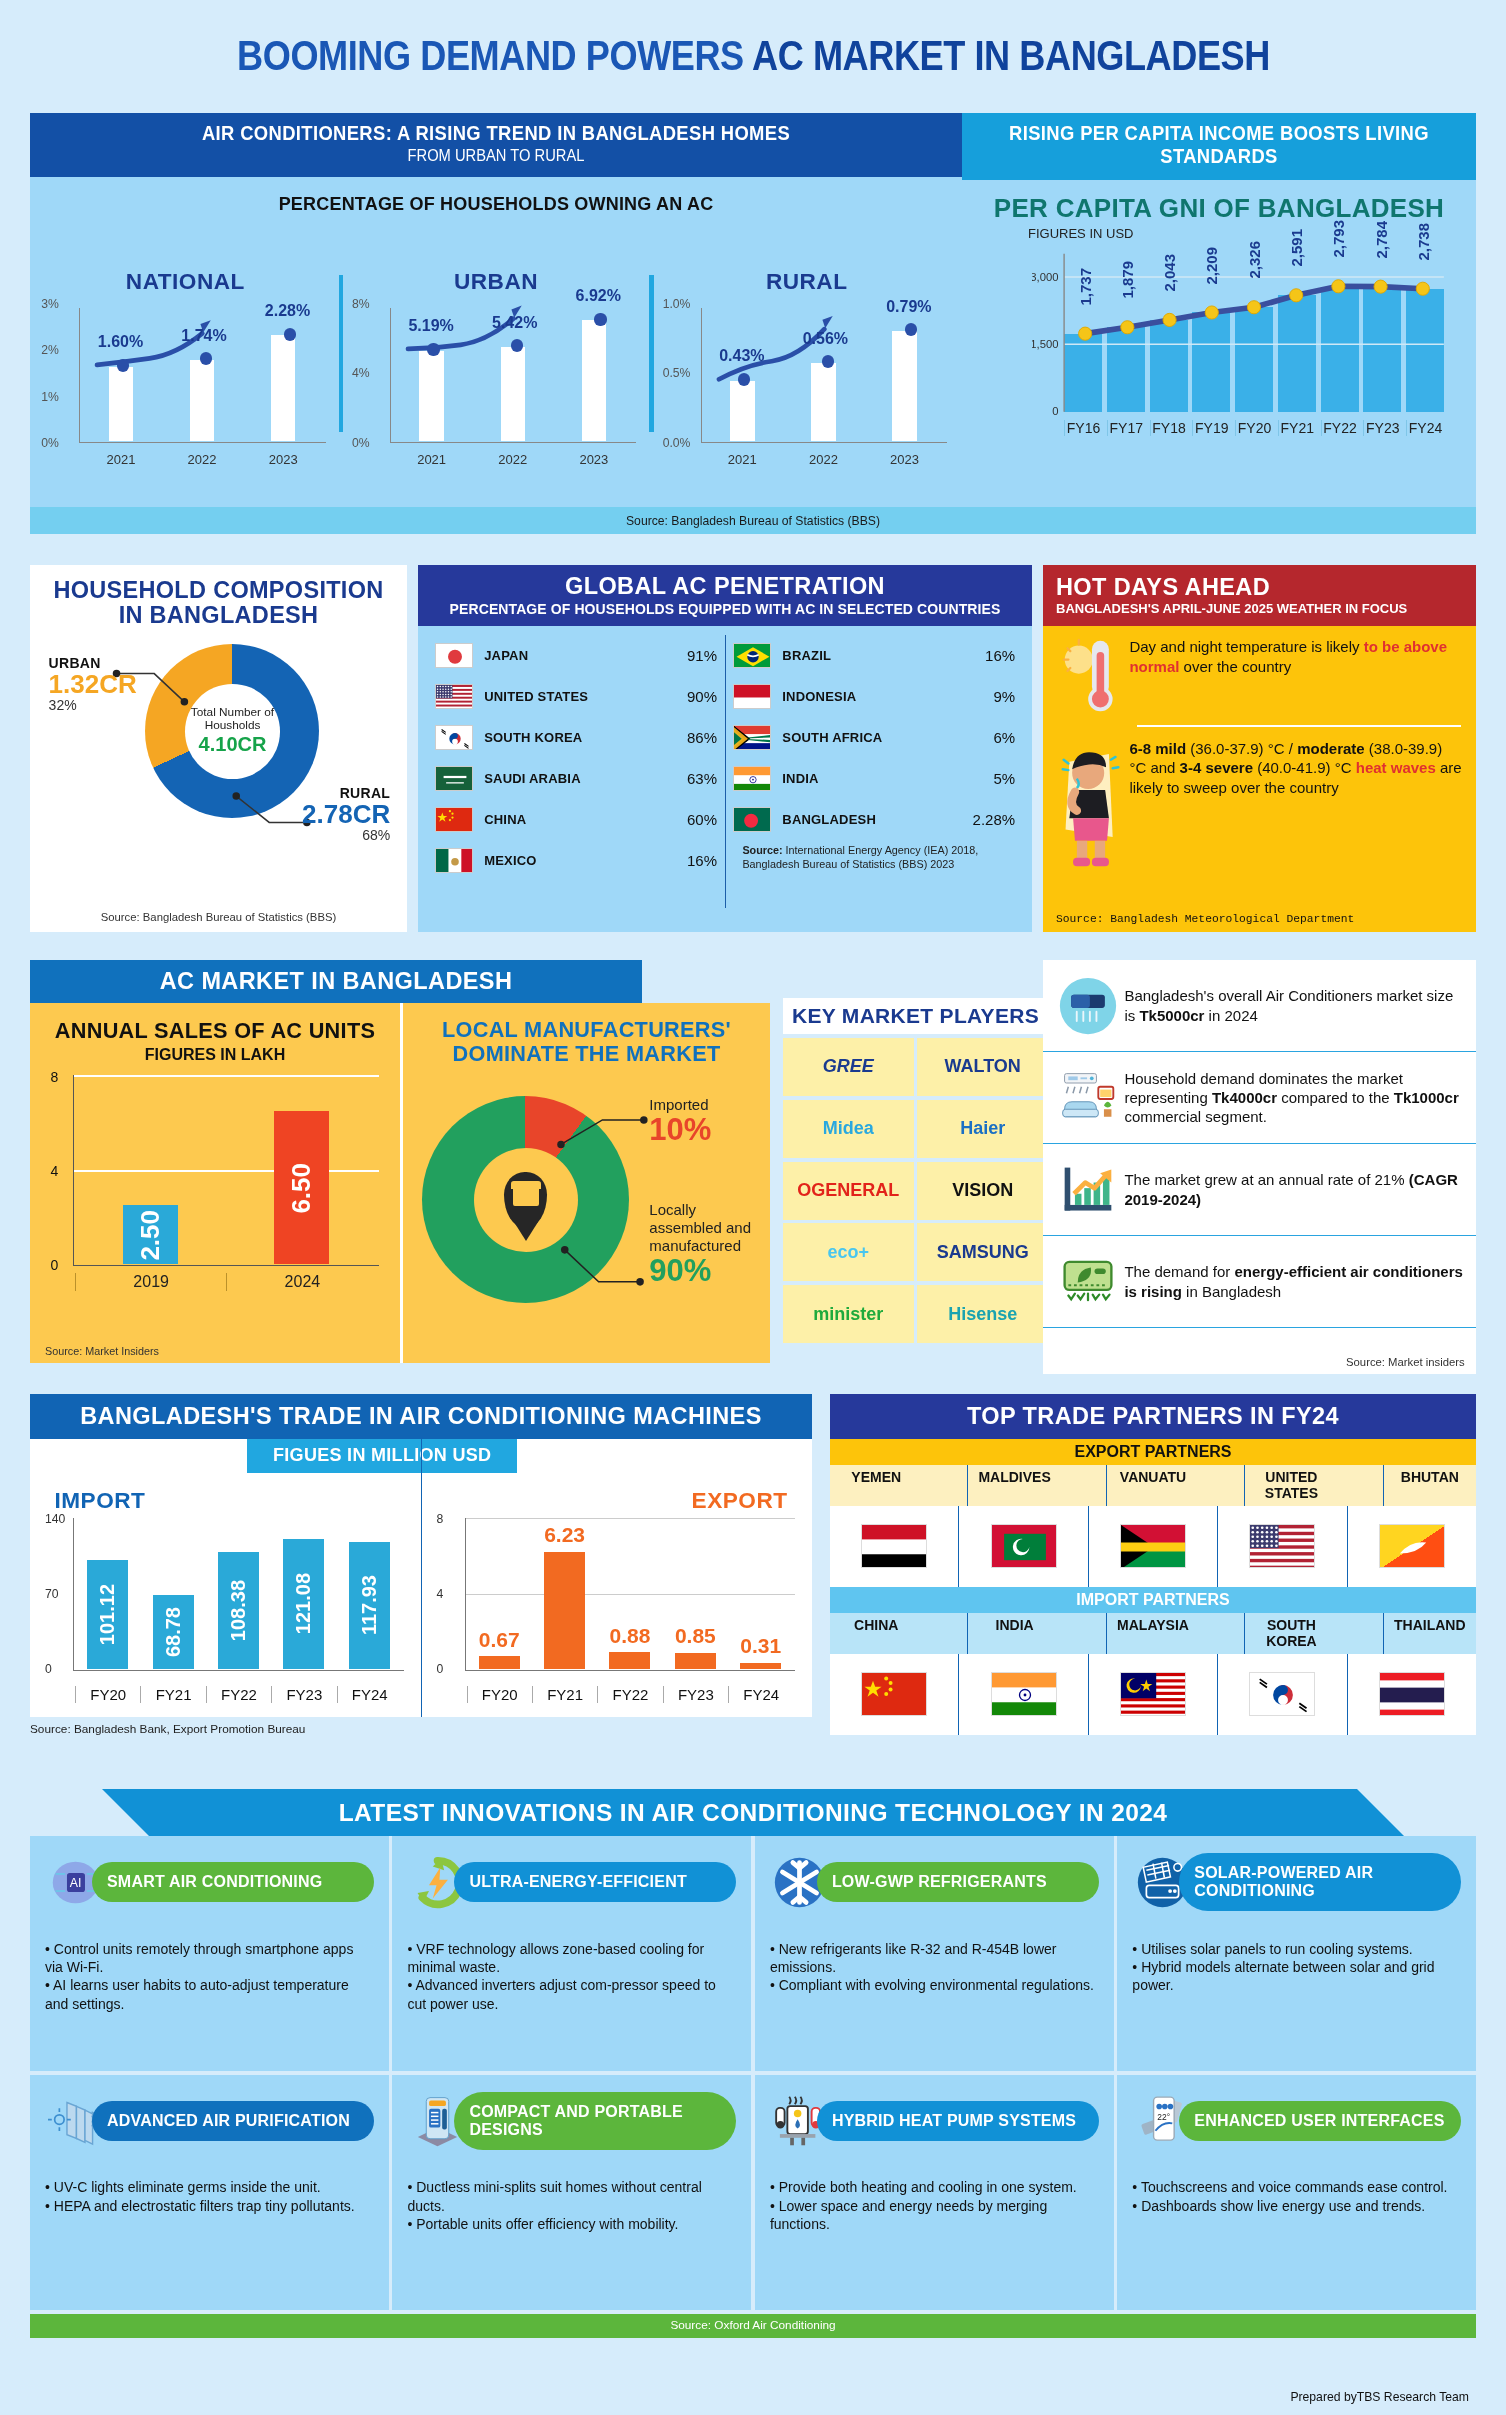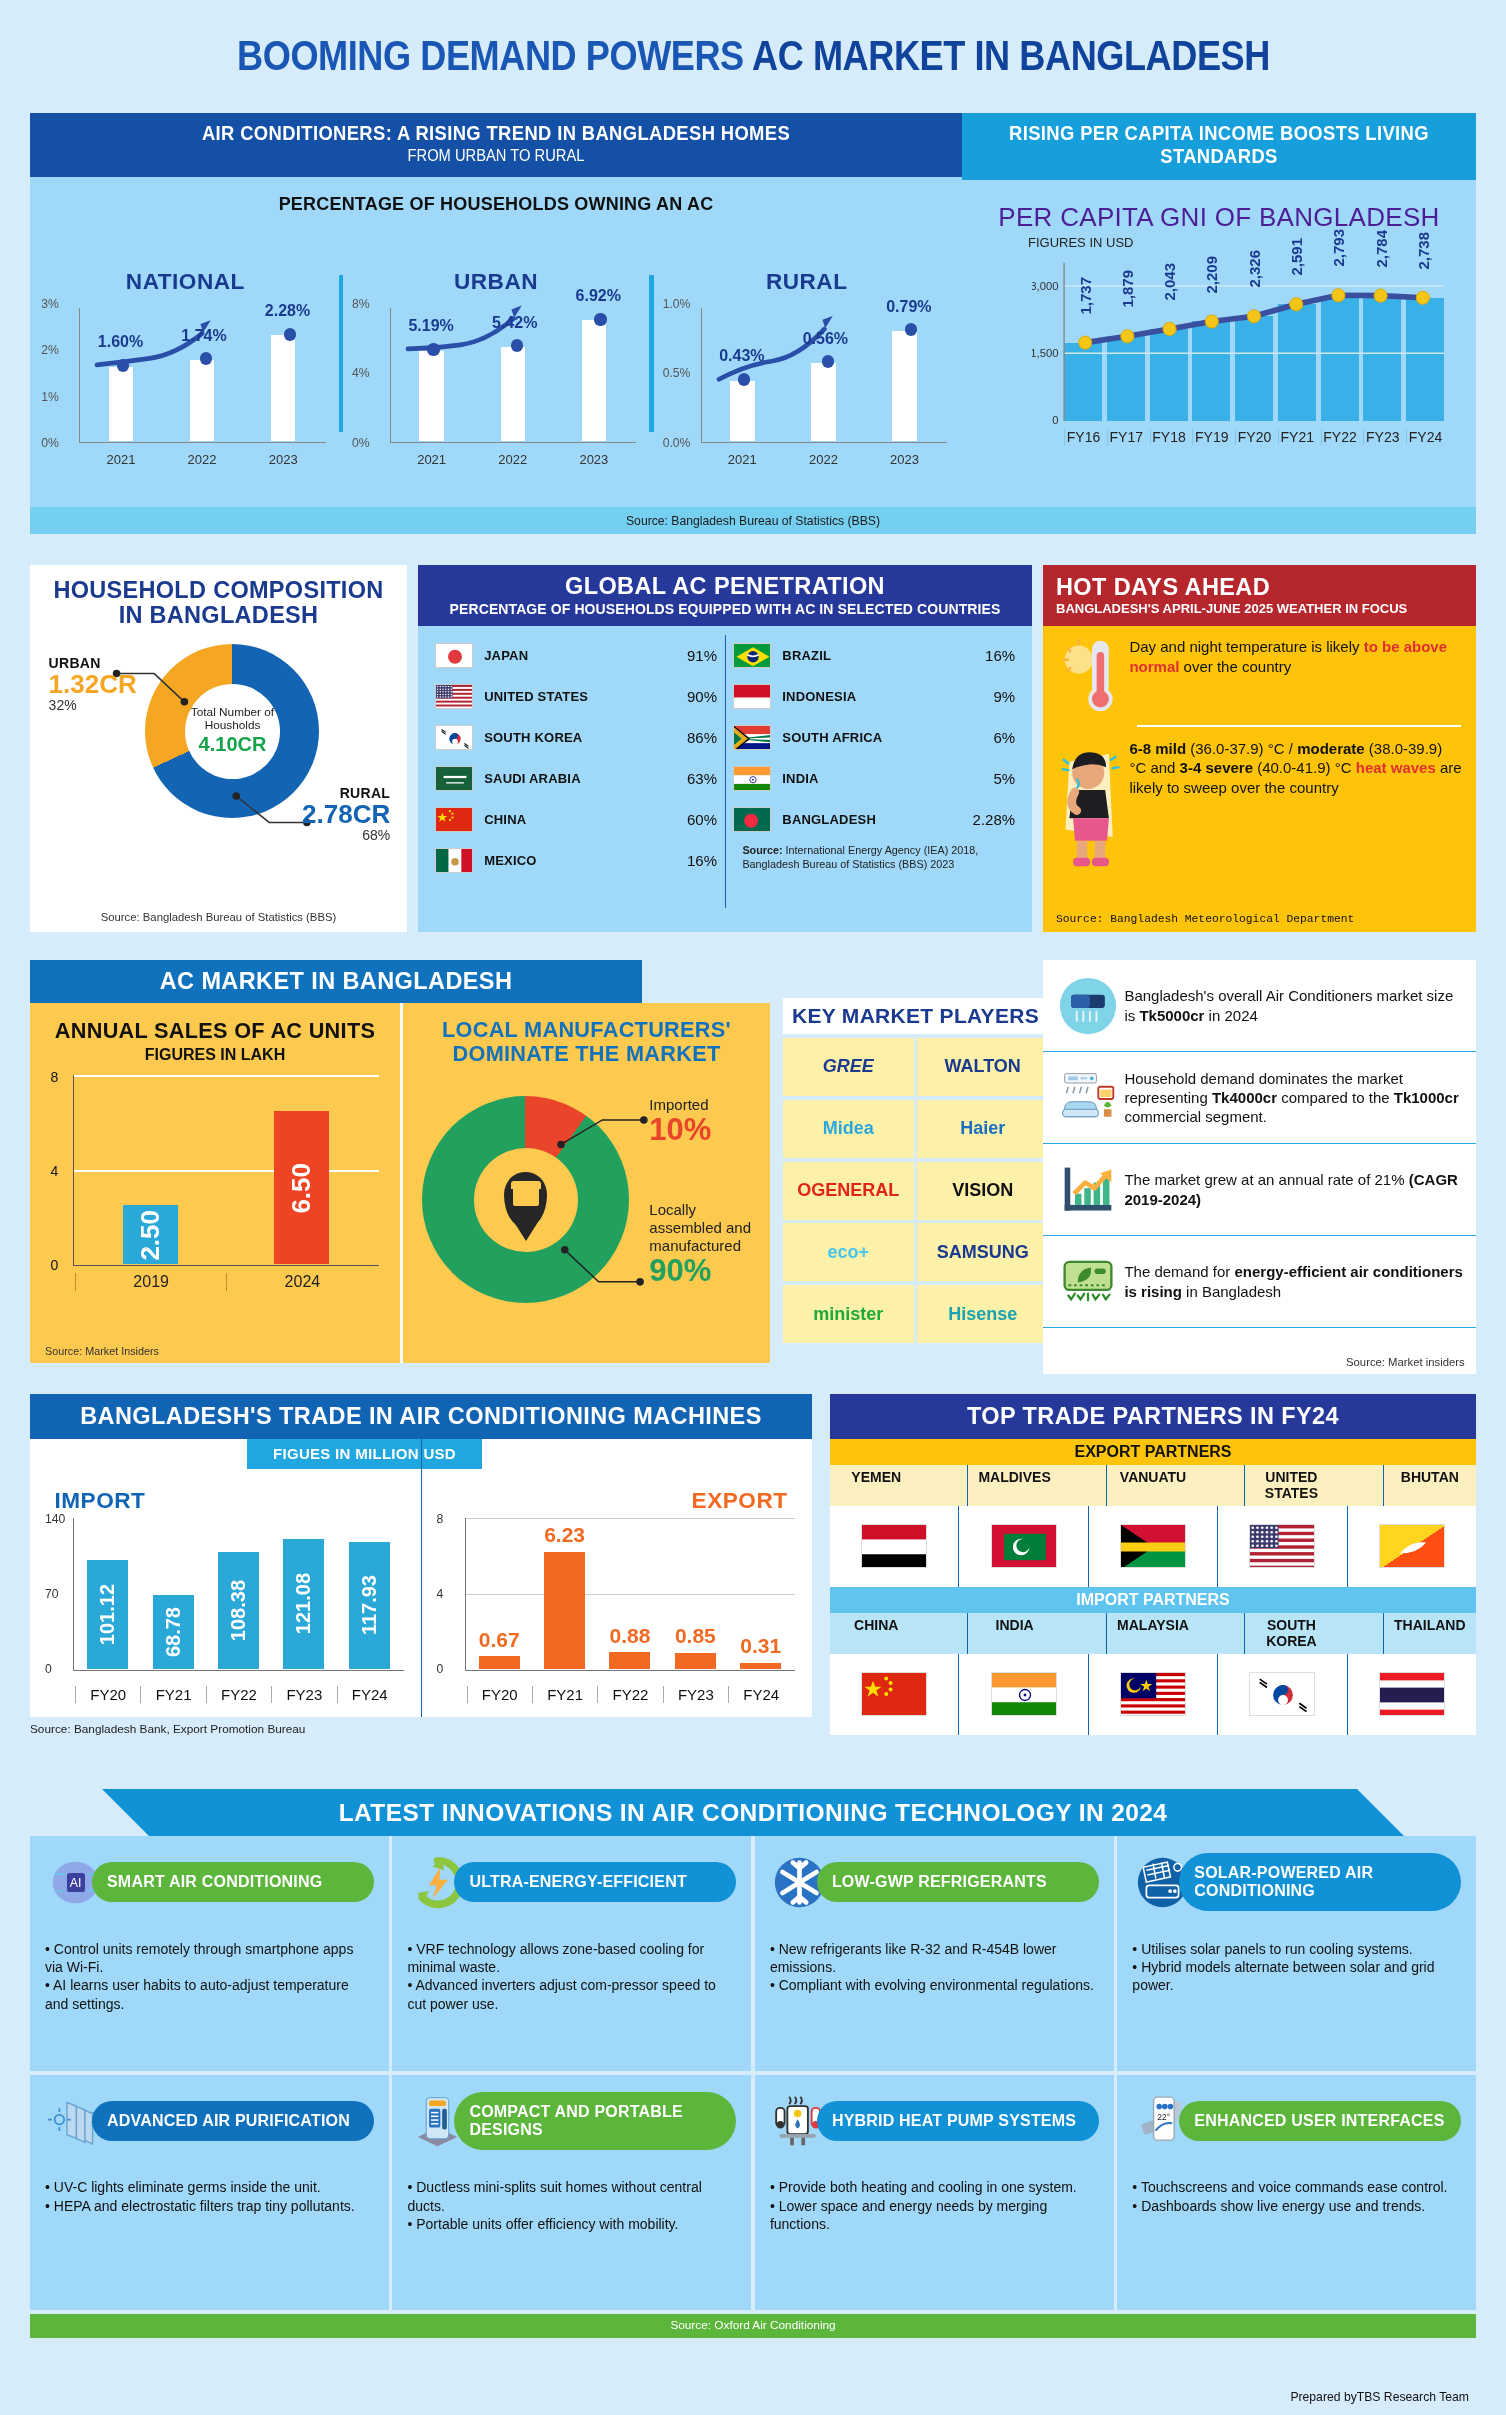--- a/index.html
+++ b/index.html
@@ -32,21 +32,21 @@
   .mc-title { text-align:center; font-size:22.6px; font-weight:bold; color:#1a3a8f; letter-spacing:0.5px; }
   .mini { position:relative; height:168px; margin:5.6px 9.4px 0 9.4px; }
   .ylab { position:absolute; left:1.9px; font-size:12.2px; color:#555; }
   .axis { position:absolute; left:40px; right:5.6px; bottom:26px; top:7.5px; border-left:1.9px solid #888; border-bottom:1.9px solid #888;}
   .bars { position:absolute; left:41px; right:7.5px; bottom:28px; top:7.5px; display:flex; justify-content:space-around; align-items:flex-end; }
   .wbar { width:24.5px; background:#fff; }
   .xlabs { position:absolute; left:41px; right:7.5px; bottom:1.9px; display:flex; justify-content:space-around; font-size:13px; color:#333; }
   .dval { position:absolute; font-size:16px; font-weight:bold; color:#1a3a8f; }
   .dot { position:absolute; width:12.2px; height:12.2px; border-radius:50%; background:#2a4fa8;}
   
-  #gni-title { text-align:center; font-size:26px; font-weight:normal; color:#4c1d95; margin-top:22px; letter-spacing:0.3px;}
+  #gni-title { text-align:center; font-size:26px; font-weight:bold; color:#0f766e; margin-top:13px; letter-spacing:0.3px;}
   #gni-sub { font-size:13px; color:#222; margin-left:66px; margin-top:1.9px; }
   #gni-chart { position:relative; margin:9.4px 32px 0 70px; height:188px; }
   #gni-bars { position:absolute; left:32px; right:0; bottom:26px; top:0; display:flex; gap:4.7px; align-items:flex-end; }
   .gbar { flex:1; background:#3ab0e8; }
   #gni-xlabs { position:absolute; left:32px; right:0; bottom:1.9px; display:flex; gap:4.7px; }
   #gni-xlabs span { flex:1; text-align:center; font-size:14px; color:#222; border-left:0.9px solid #7fc6e8;}
   .gni-val { position:absolute; font-size:15px; font-weight:bold; color:#1a3a8f; writing-mode:vertical-rl; transform:rotate(180deg); }
   #src1 { position:absolute; left:30px; top:507px; width:1446px; background:#74cff0; color:#1a1a1a; font-size:12.2px; text-align:center; padding:6.6px 0; }
   
   #sec2 { position:absolute; left:30px; top:565px; width:1446px; height:377px; }
@@ -131,21 +131,21 @@
   .fact { display:flex; align-items:center; padding:7.5px 9.4px; border-bottom:1.9px solid #2aa4e0; min-height:92px;}
   .fact:last-of-type { border-bottom:none;}
   .fact-ico { width:72px; flex:0 0 auto; display:flex; align-items:center; justify-content:center;}
   .fact-txt { font-size:15px; color:#111; line-height:1.28;}
   #facts-src { position:absolute; right:11.3px; bottom:5.6px; font-size:11.3px; color:#333;}
   
   #sec4 { position:absolute; left:30px; top:1394px; width:1446px; height:377px; }
   #trade { position:absolute; left:0; top:0; width:782px; }
   #trade-hdr { background:#1164b4; color:#fff; text-align:center; font-size:23.5px; font-weight:bold; padding:8.5px 0 9.4px; letter-spacing:0.4px;}
   #trade-body { background:#fff; height:278px; position:relative; display:flex;}
-  #fig-badge { position:absolute; left:217px; top:0; background:#21a7e0; color:#fff; font-size:15px; font-weight:bold; padding:6.6px 26px; letter-spacing:0.3px;}
+  #fig-badge { position:absolute; left:217px; top:0; background:#21a7e0; color:#fff; font-size:18px; font-weight:bold; padding:6.6px 26px; letter-spacing:0.3px;}
   .tcol { flex:1; position:relative; padding-top:43px;}
   .tcol.right { border-left:1.9px solid #1164b4;}
   .tlabel { position:absolute; top:49px; font-size:22.6px; font-weight:bold; letter-spacing:0.5px;}
   .tchart { position:relative; height:198px; margin:32px 13px 0 13px;}
   .tplot { position:absolute; left:30px; right:3.8px; top:3.8px; bottom:41px; border-left:1.4px solid #777; border-bottom:1.4px solid #777;}
   .tgl { position:absolute; left:0; right:0; height:1.4px; background:#ccc;}
   .tbars { position:absolute; left:32px; right:5.6px; top:3.8px; bottom:43px; display:flex; justify-content:space-around; align-items:flex-end;}
   .tbar { width:41px; position:relative; display:flex; align-items:center; justify-content:center;}
   .tbar span.v { writing-mode:vertical-rl; transform:rotate(180deg); color:#fff; font-weight:bold; font-size:20px;}
   .tbar span.vo { position:absolute; bottom:100%; margin-bottom:4.7px; color:#f26a21; font-weight:bold; font-size:21px; white-space:nowrap;}

